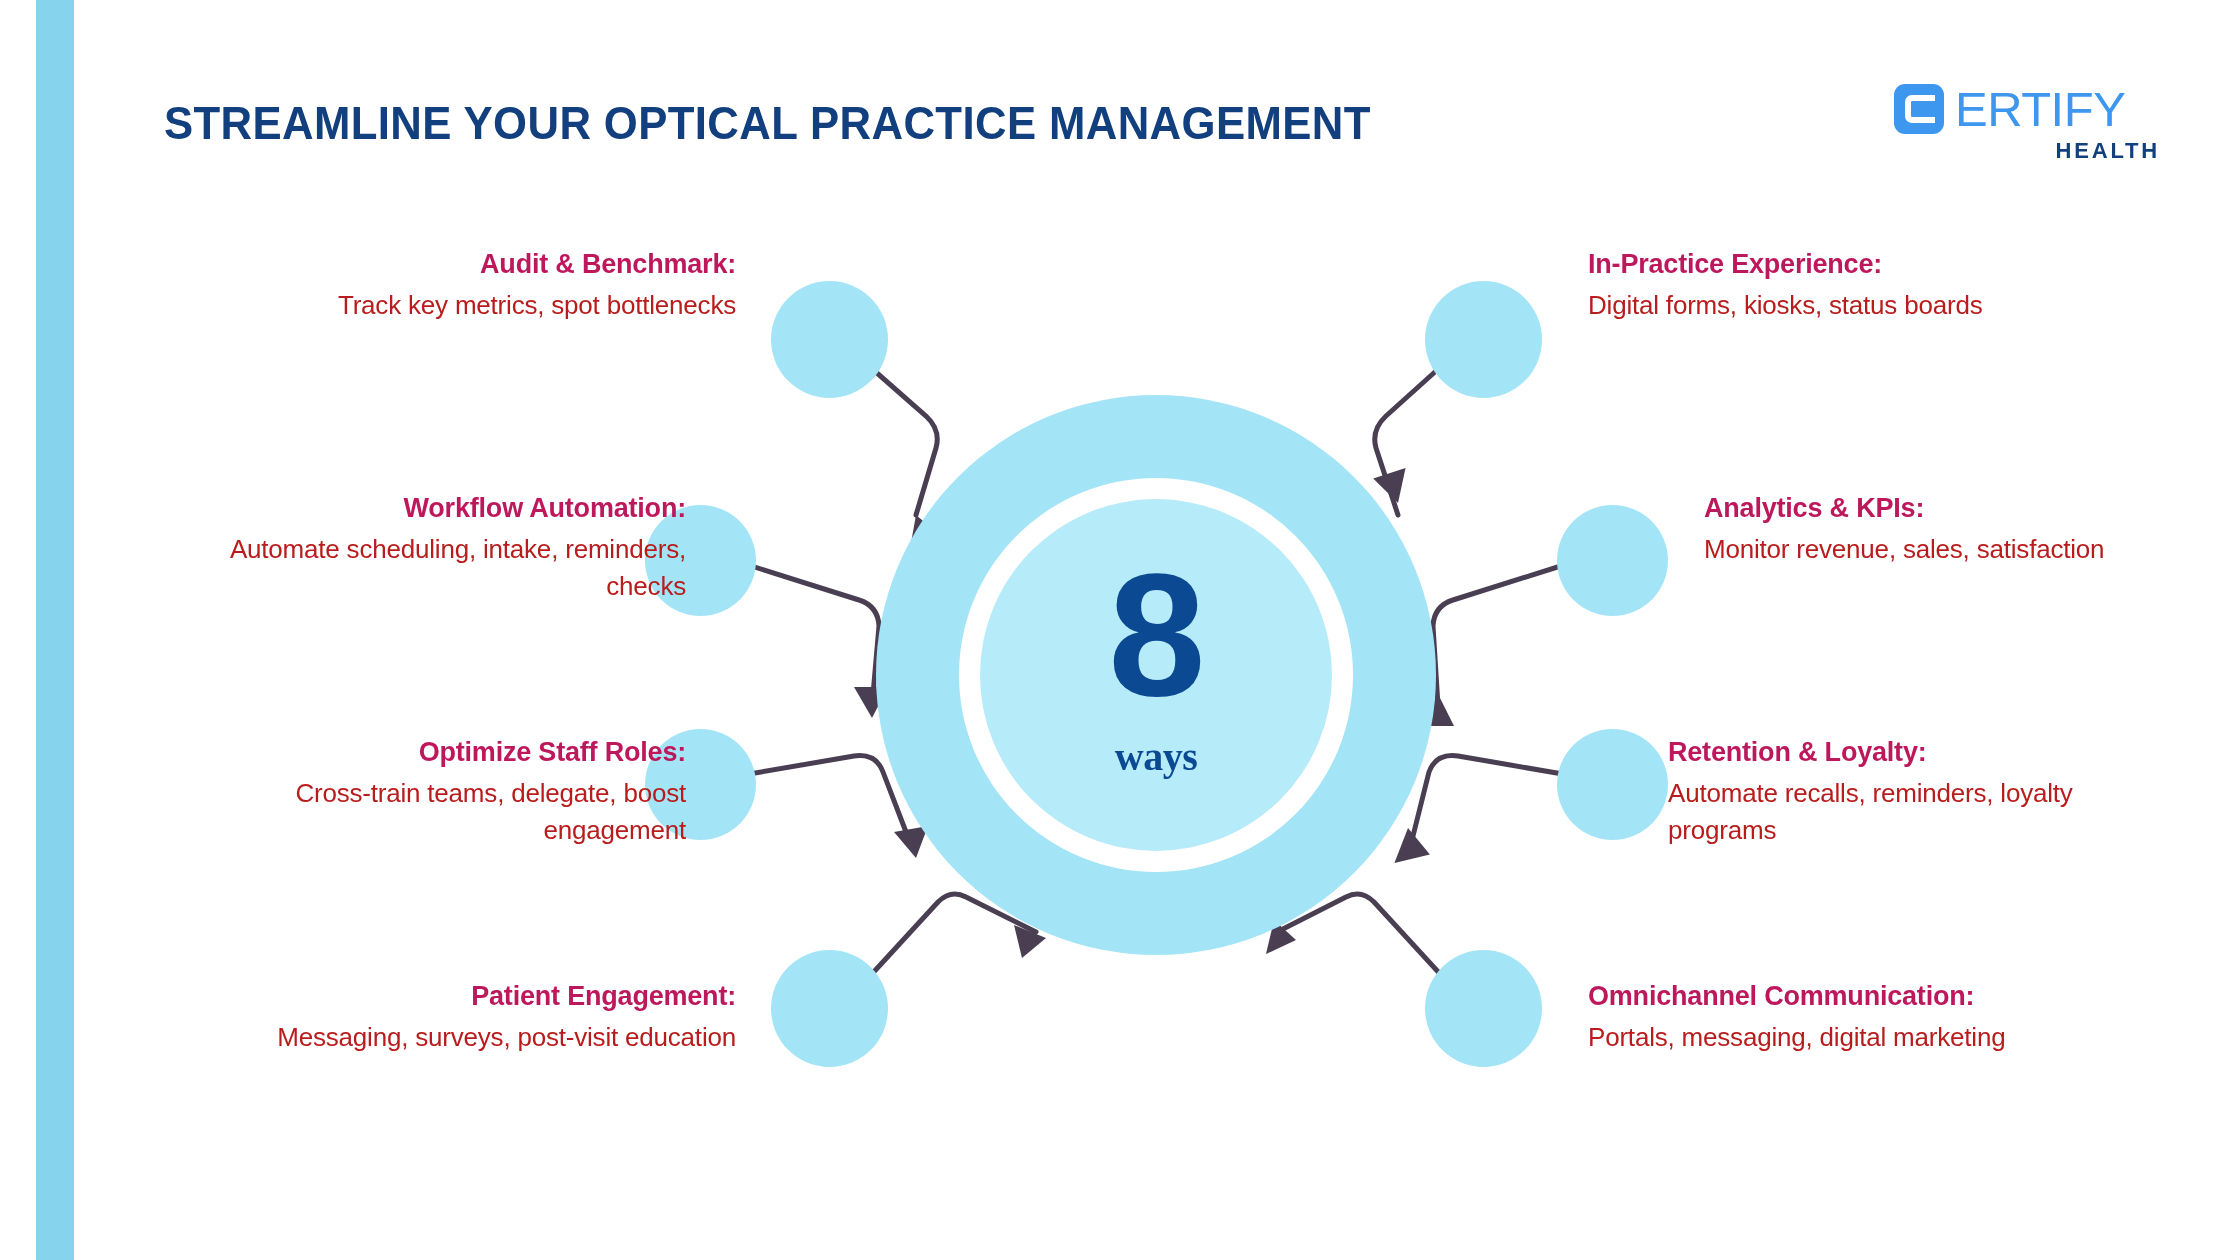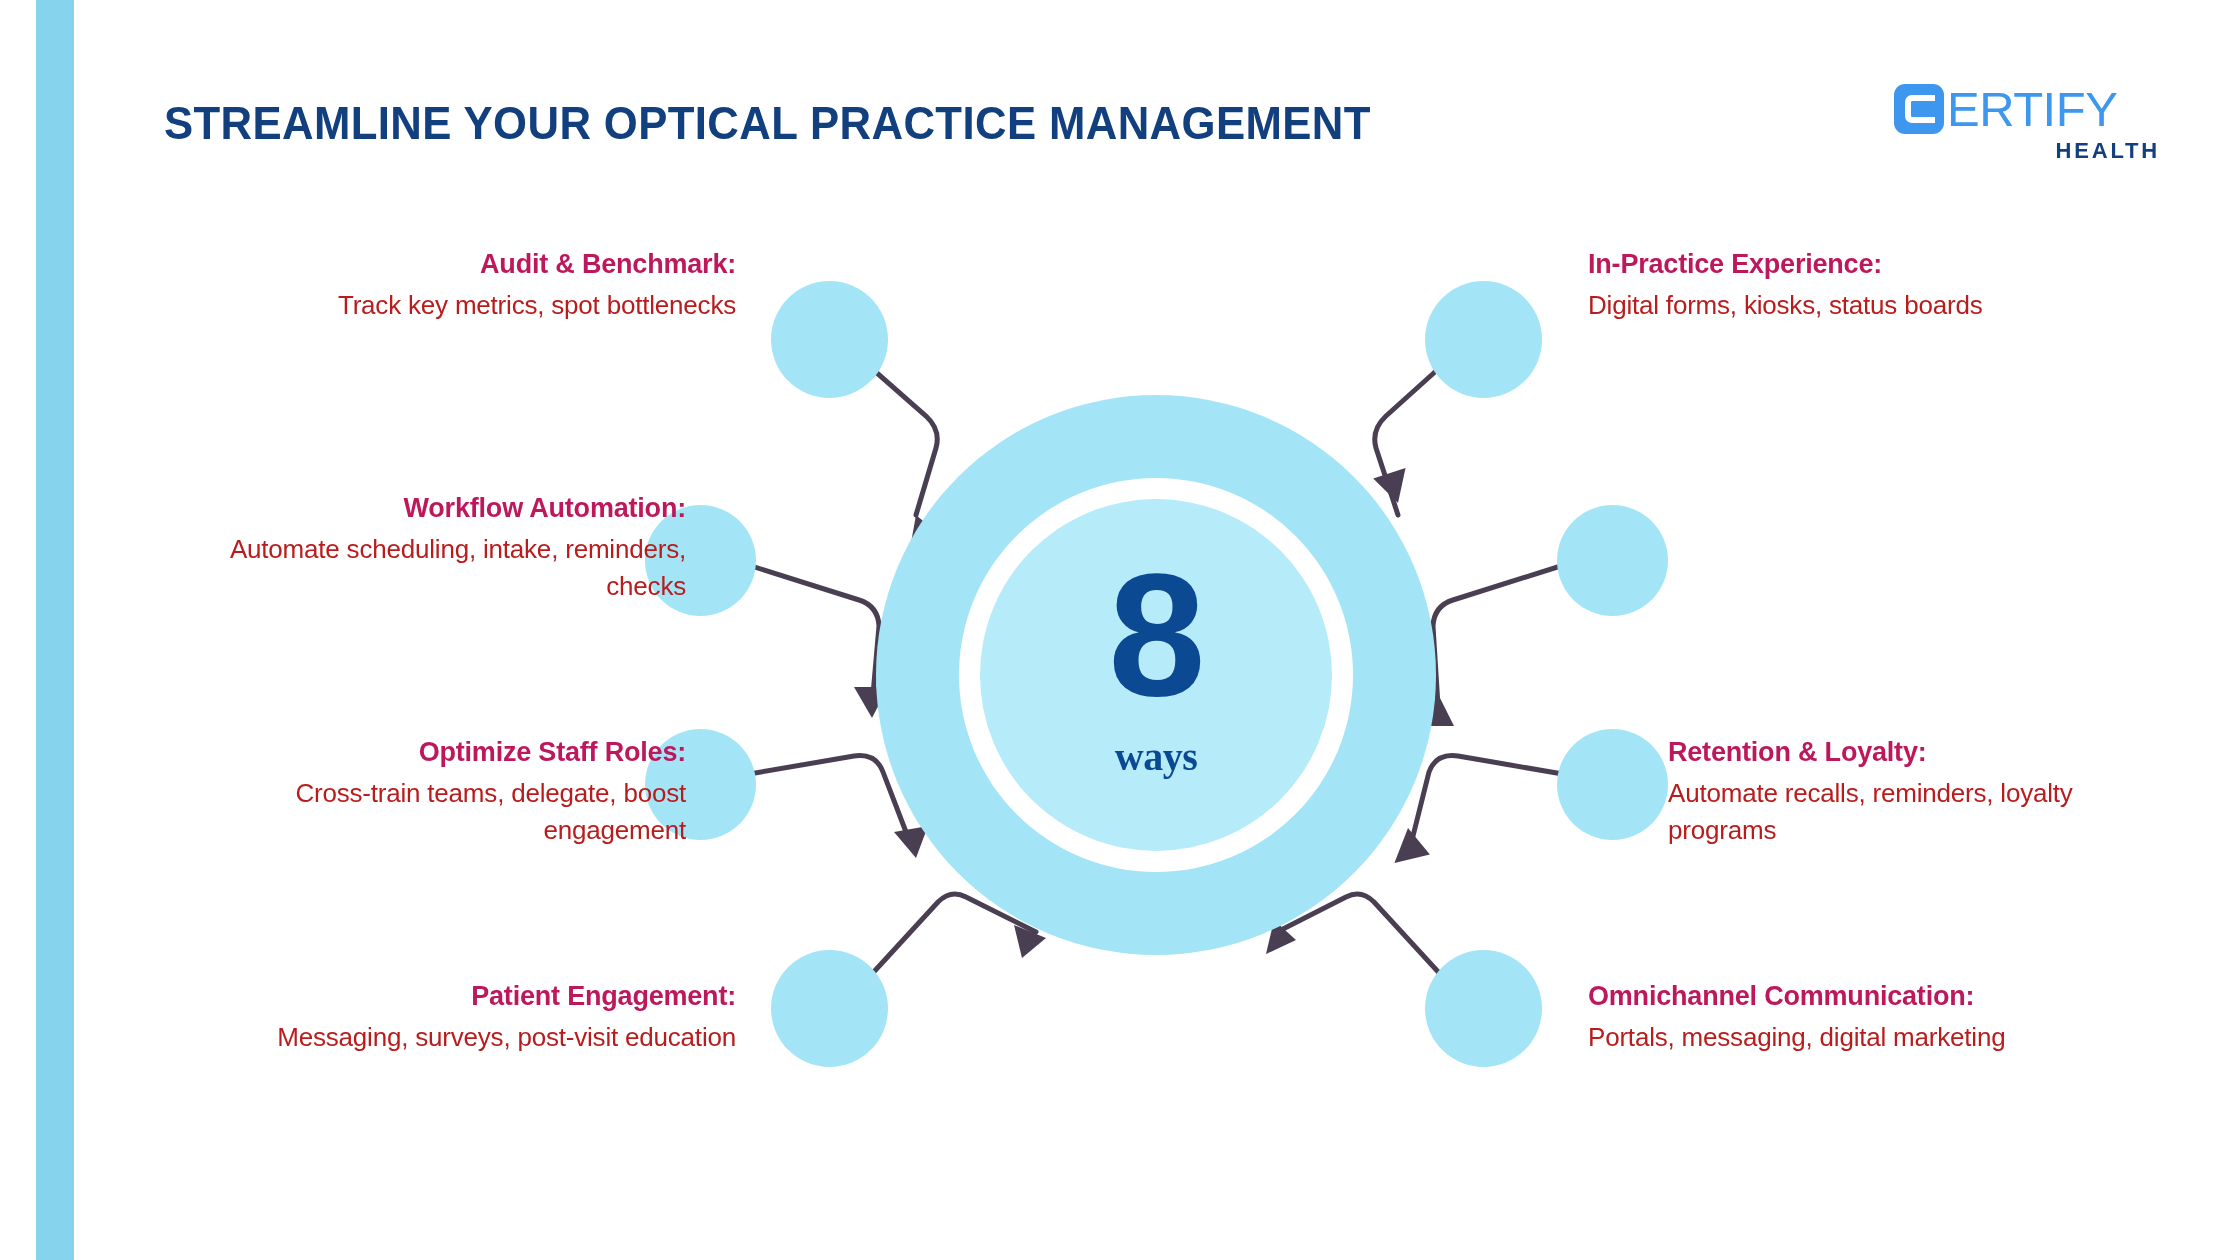--- a/index.html
+++ b/index.html
@@ -15,21 +15,21 @@
   #page-title{
     position:absolute;left:128px;top:96px;width:1500px;
     font-family:"Liberation Sans Narrow","Liberation Sans",sans-serif;
     font-size:47px;line-height:54px;font-weight:bold;
     letter-spacing:0.4px;color:#123f7e;
     transform:scaleX(0.93);transform-origin:left center;
     white-space:nowrap;
   }
 
   #logo{position:absolute;left:1858px;top:82px;width:270px;height:86px;}
-  #logo-row{display:flex;align-items:center;height:54px;}
+  #logo-row{display:flex;align-items:center;height:54px;gap:8px;}
   #logo-cbox{
     width:50px;height:50px;border-radius:11px;background:#3e97ee;
     position:relative;flex:0 0 auto;
   }
   #logo-cbox::after{
     content:"";position:absolute;left:11px;top:11px;width:30px;height:28px;
     border:6px solid #ffffff;border-right:none;border-radius:7px 0 0 7px;
     box-sizing:border-box;
   }
   #logo-cbox::before{
@@ -220,20 +220,24 @@
   <div class="spoke-text l" style="left:230px;top:980px;">
     <div class="spoke-head">Patient Engagement:</div>
     <div class="spoke-body">Messaging, surveys, post-visit education</div>
   </div>
 
   <div class="spoke-text r" style="left:1552px;top:248px;">
     <div class="spoke-head">In-Practice Experience:</div>
     <div class="spoke-body">Digital forms, kiosks, status boards</div>
   </div>
 
+  <div class="spoke-text r" style="left:1668px;top:492px;">
+    <div class="spoke-head">Analytics &amp; KPIs:</div>
+    <div class="spoke-body">Monitor revenue, sales, satisfaction</div>
+  </div>
 
   <div class="spoke-text r" style="left:1632px;top:736px;">
     <div class="spoke-head">Retention &amp; Loyalty:</div>
     <div class="spoke-body">Automate recalls, reminders, loyalty programs</div>
   </div>
 
   <div class="spoke-text r" style="left:1552px;top:980px;width:520px;">
     <div class="spoke-head">Omnichannel Communication:</div>
     <div class="spoke-body">Portals, messaging, digital marketing</div>
   </div>

